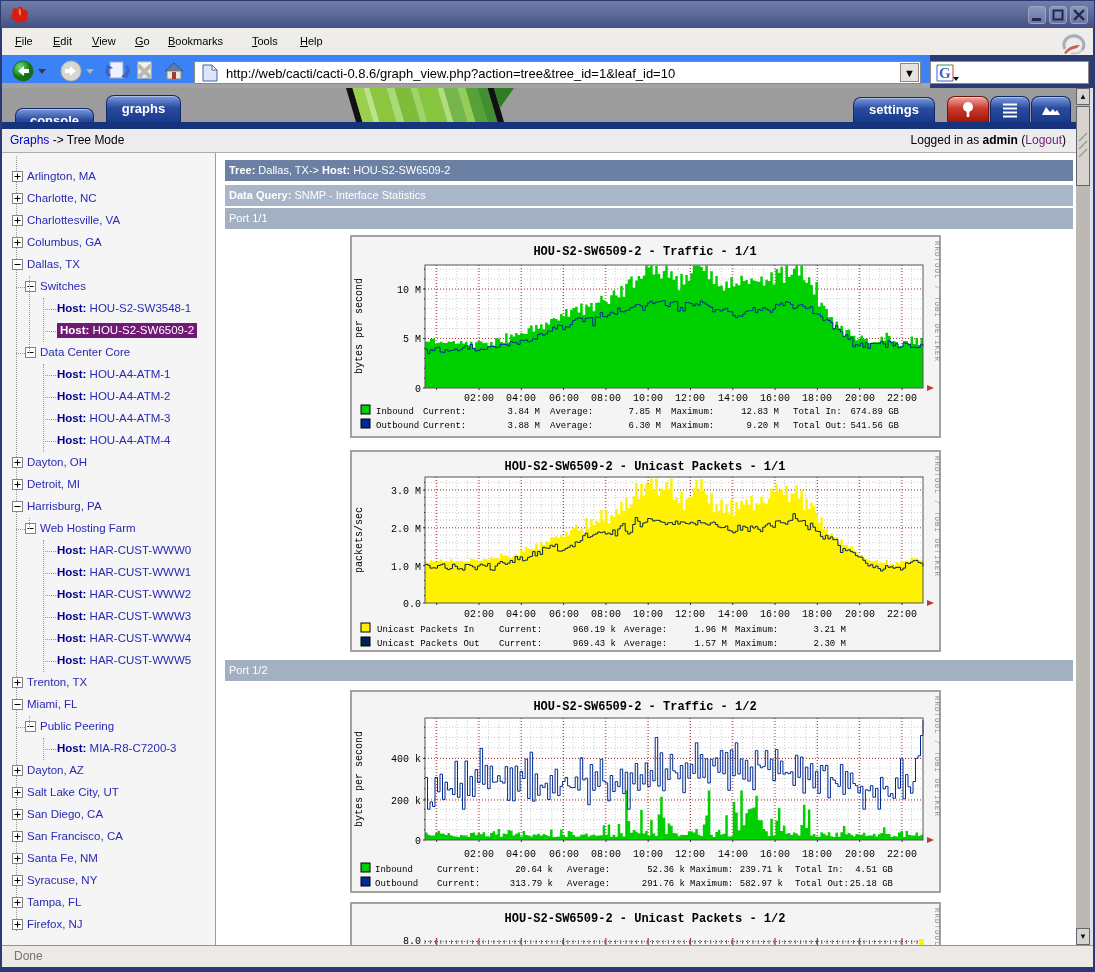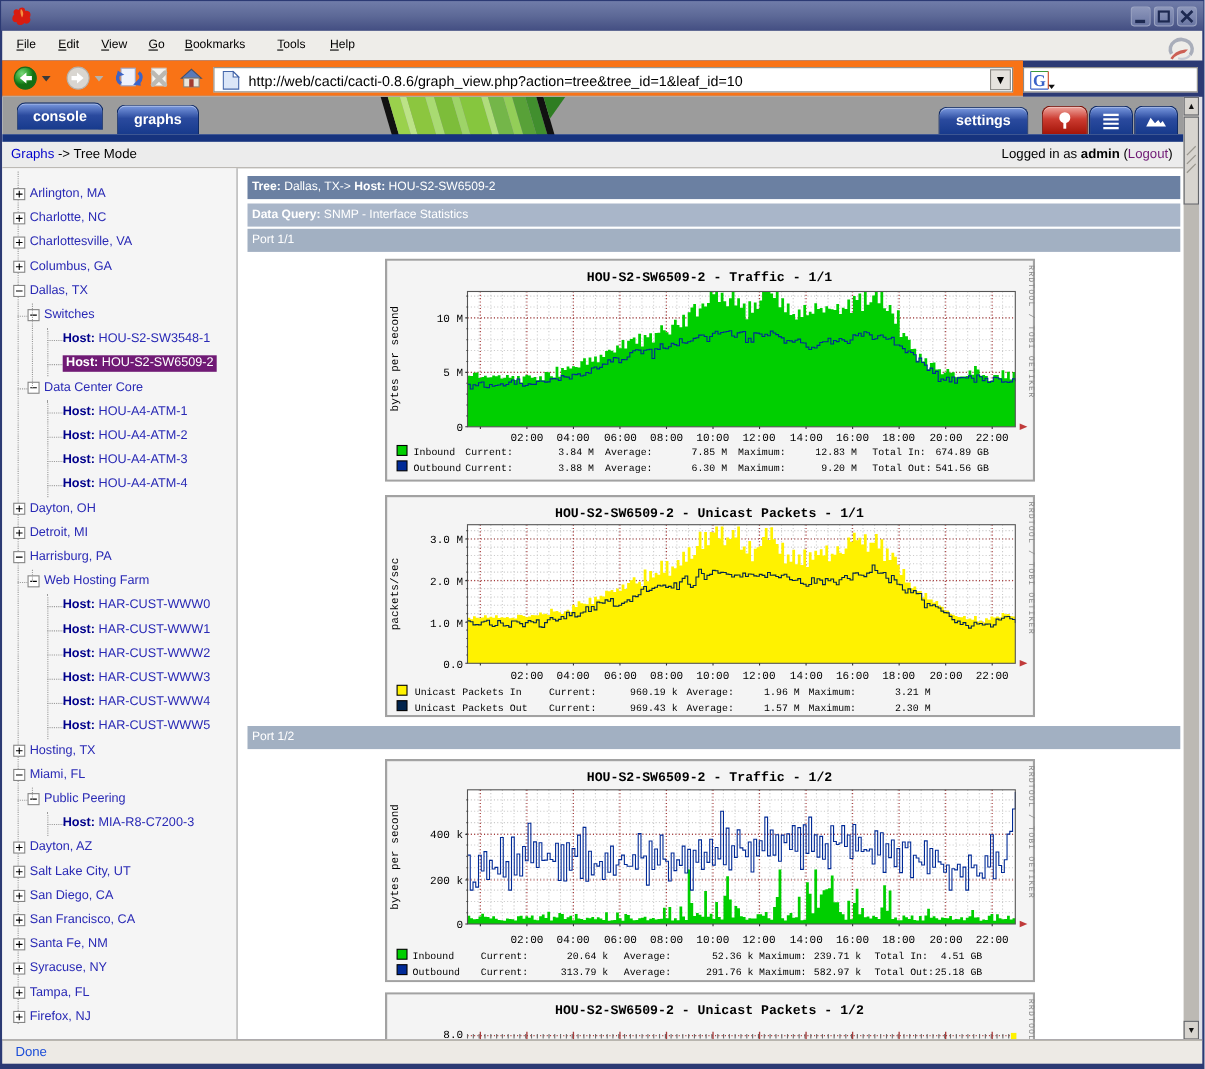--- a/index.html
+++ b/index.html
@@ -10,22 +10,22 @@
 #title { left:0; top:6px; width:1052px; text-align:center; color:#fff;
   font-size:13px; font-weight:bold; }
 .wbtn { position:absolute; top:5px; width:18px; height:18px; border-radius:3px;
   background:linear-gradient(180deg,#8d97bb,#6a76a3); border:1px solid #9aa3c2;
   color:#1d2951; font-weight:bold; text-align:center; line-height:16px; font-size:12px; }
 
 #menubar { left:2px; top:28px; width:1091px; height:27px; background:#eeede9; }
 .mi { position:absolute; top:7px; font-size:11px; color:#000; }
 .mi u { text-decoration:underline; }
 
-#toolbar { left:2px; top:55px; width:928px; height:33px; background:#f97316;
-  border-bottom:1px solid #a3a3a3; }
+#toolbar { left:2px; top:55px; width:928px; height:33px; background:#3b82f6;
+  border-bottom:5px solid #a3a3a3; }
 #urlbar { position:absolute; left:192px; top:6px; width:727px; height:23px;
   background:#fff; border:1px solid #8c8a85; }
 #urltext { position:absolute; left:31px; top:4px; font-size:13px; color:#000; white-space:nowrap; }
 #urldrop { position:absolute; right:1px; top:1px; width:19px; height:19px;
   background:#e6e3de; border:1px solid #8c8a85; text-align:center; line-height:18px; font-size:11px; }
 #searchbar { position:absolute; left:928px; top:6px; width:159px; height:23px;
   background:#fff; border:1px solid #8c8a85; }
 
 #page { left:2px; top:88px; width:1088px; height:857px; background:#fff; overflow:hidden; }
 #cactihead { position:absolute; left:0; top:0; width:1074px; height:34px; background:#9c9c9c; }
@@ -51,21 +51,21 @@
 svg .gl { font:10px "Liberation Mono",monospace; fill:#000; }
 svg .lg { font:9px "Liberation Mono",monospace; fill:#000; }
 svg .rr { font:7.5px "Liberation Mono",monospace; fill:#888; letter-spacing:1px; }
 
 #sb { position:absolute; left:1074px; top:0; width:14px; height:857px; background:#bcb9b4; }
 .sbtn { position:absolute; left:0; width:14px; height:17px; background:#d7d4cf;
   border:1px solid #63656a; text-align:center; font-size:8px; line-height:15px; color:#111; }
 #thumb { position:absolute; left:0; top:18px; width:14px; height:80px; background:#d7d4cf;
   border:1px solid #63656a; }
 #statusbar { left:2px; top:945px; width:1091px; height:22px; background:#edeae5;
-  border-top:1px solid #97938c; font-size:12px; color:#1d4ed8; line-height:21px; padding-left:12px; }
+  border-top:1px solid #97938c; font-size:12px; color:#737373; line-height:21px; padding-left:12px; }
 </style></head>
 <body>
 <div id="titlebar" class="abs">
  <svg style="position:absolute;left:9px;top:4px" width="20" height="19" viewBox="0 0 20 19">
   <path d="M3 8 C1 5 4 2 7 4 C8 1 13 1 13 5 C17 4 19 8 17 11 C19 14 16 18 12 16 C10 19 5 18 5 15 C1 16 0 11 3 8 Z" fill="#d81c10"></path>
   <path d="M9 3 C11 5 12 8 10 11 C9 9 8 6 9 3 Z" fill="#f49040"></path>
  </svg>
  <div class="wbtn" style="left:1027px"><svg width="16" height="16" viewBox="0 0 16 16">
         <rect x="3" y="11" width="9" height="3" fill="#1d2951"></rect>
       </svg></div>
@@ -131,21 +131,21 @@
         <path d="M17 1 V17" stroke="#cc4422"></path>
    <path d="M1 17 H17" stroke="#3a62c8"></path>
         <path d="M1 1 V17" stroke="#3a62c8"></path>
    <text x="3" y="14" font-family="Liberation Serif,serif" font-size="15" font-weight="bold" fill="#3a62c8">G</text>
    <polygon points="17,13 23,13 20,17" fill="#111"></polygon>
   </svg>
  </div>
 </div>
 <div id="page" class="abs">
  <div id="cactihead">
-  <div class="tab" style="left:13px;top:5px;width:79px;height:25px;line-height:24px">console</div>
+  <div class="tab" style="left:13px;top:20px;width:79px;height:25px;line-height:24px">console</div>
   <div class="tab" style="left:104px;top:7px;width:75px;height:27px;line-height:26px">graphs</div>
   <svg style="position:absolute;left:330px;top:0" width="210" height="39" viewBox="0 0 210 39">
    <g transform="skewX(16.4) translate(14,0)">
     <rect x="0" y="0" width="6.5" height="39" fill="#111"></rect>
     <rect x="6.5" y="0" width="11" height="39" fill="#9ad14c"></rect>
     <rect x="17.5" y="0" width="6" height="39" fill="#bce387"></rect>
     <rect x="23.5" y="0" width="17" height="39" fill="#8cc63f"></rect>
     <rect x="40.5" y="0" width="8" height="39" fill="#a9db72"></rect>
     <rect x="48.5" y="0" width="16" height="39" fill="#7dbd3a"></rect>
     <rect x="64.5" y="0" width="7" height="39" fill="#9ed468"></rect>
@@ -289,21 +289,21 @@
 <div class="titem" style="left:57px;top:610px"><b class="hl">Host:</b> <span class="hn">HAR-CUST-WWW3</span></div>
 <div style="position:absolute;left:43px;top:639px;width:15px;border-top:1px dotted #9a9a9a"></div>
 <div class="titem" style="left:57px;top:632px"><b class="hl">Host:</b> <span class="hn">HAR-CUST-WWW4</span></div>
 <div style="position:absolute;left:43px;top:661px;width:15px;border-top:1px dotted #9a9a9a"></div>
 <div class="titem" style="left:57px;top:654px"><b class="hl">Host:</b> <span class="hn">HAR-CUST-WWW5</span></div>
 <div class="tbox" style="left:12px;top:677px">
       <svg width="11" height="11" viewBox="0 0 11 11" style="position:absolute;left:-1px;top:-1px">
         <path d="M2.5 5.5 H8.5 M5.5 2.5 V8.5" stroke="#000"></path>
       </svg>
     </div>
-<div class="titem" style="left:27px;top:676px">Hosting, TX</div>
+<div class="titem" style="left:27px;top:676px">Trenton, TX</div>
 <div class="tbox" style="left:12px;top:699px">
       <svg width="11" height="11" viewBox="0 0 11 11" style="position:absolute;left:-1px;top:-1px">
         <path d="M2.5 5.5 H8.5" stroke="#000"></path>
       </svg>
     </div>
 <div class="titem" style="left:27px;top:698px">Miami, FL</div>
 <div class="tbox" style="left:25px;top:721px">
       <svg width="11" height="11" viewBox="0 0 11 11" style="position:absolute;left:-1px;top:-1px">
         <path d="M2.5 5.5 H8.5" stroke="#000"></path>
       </svg>

